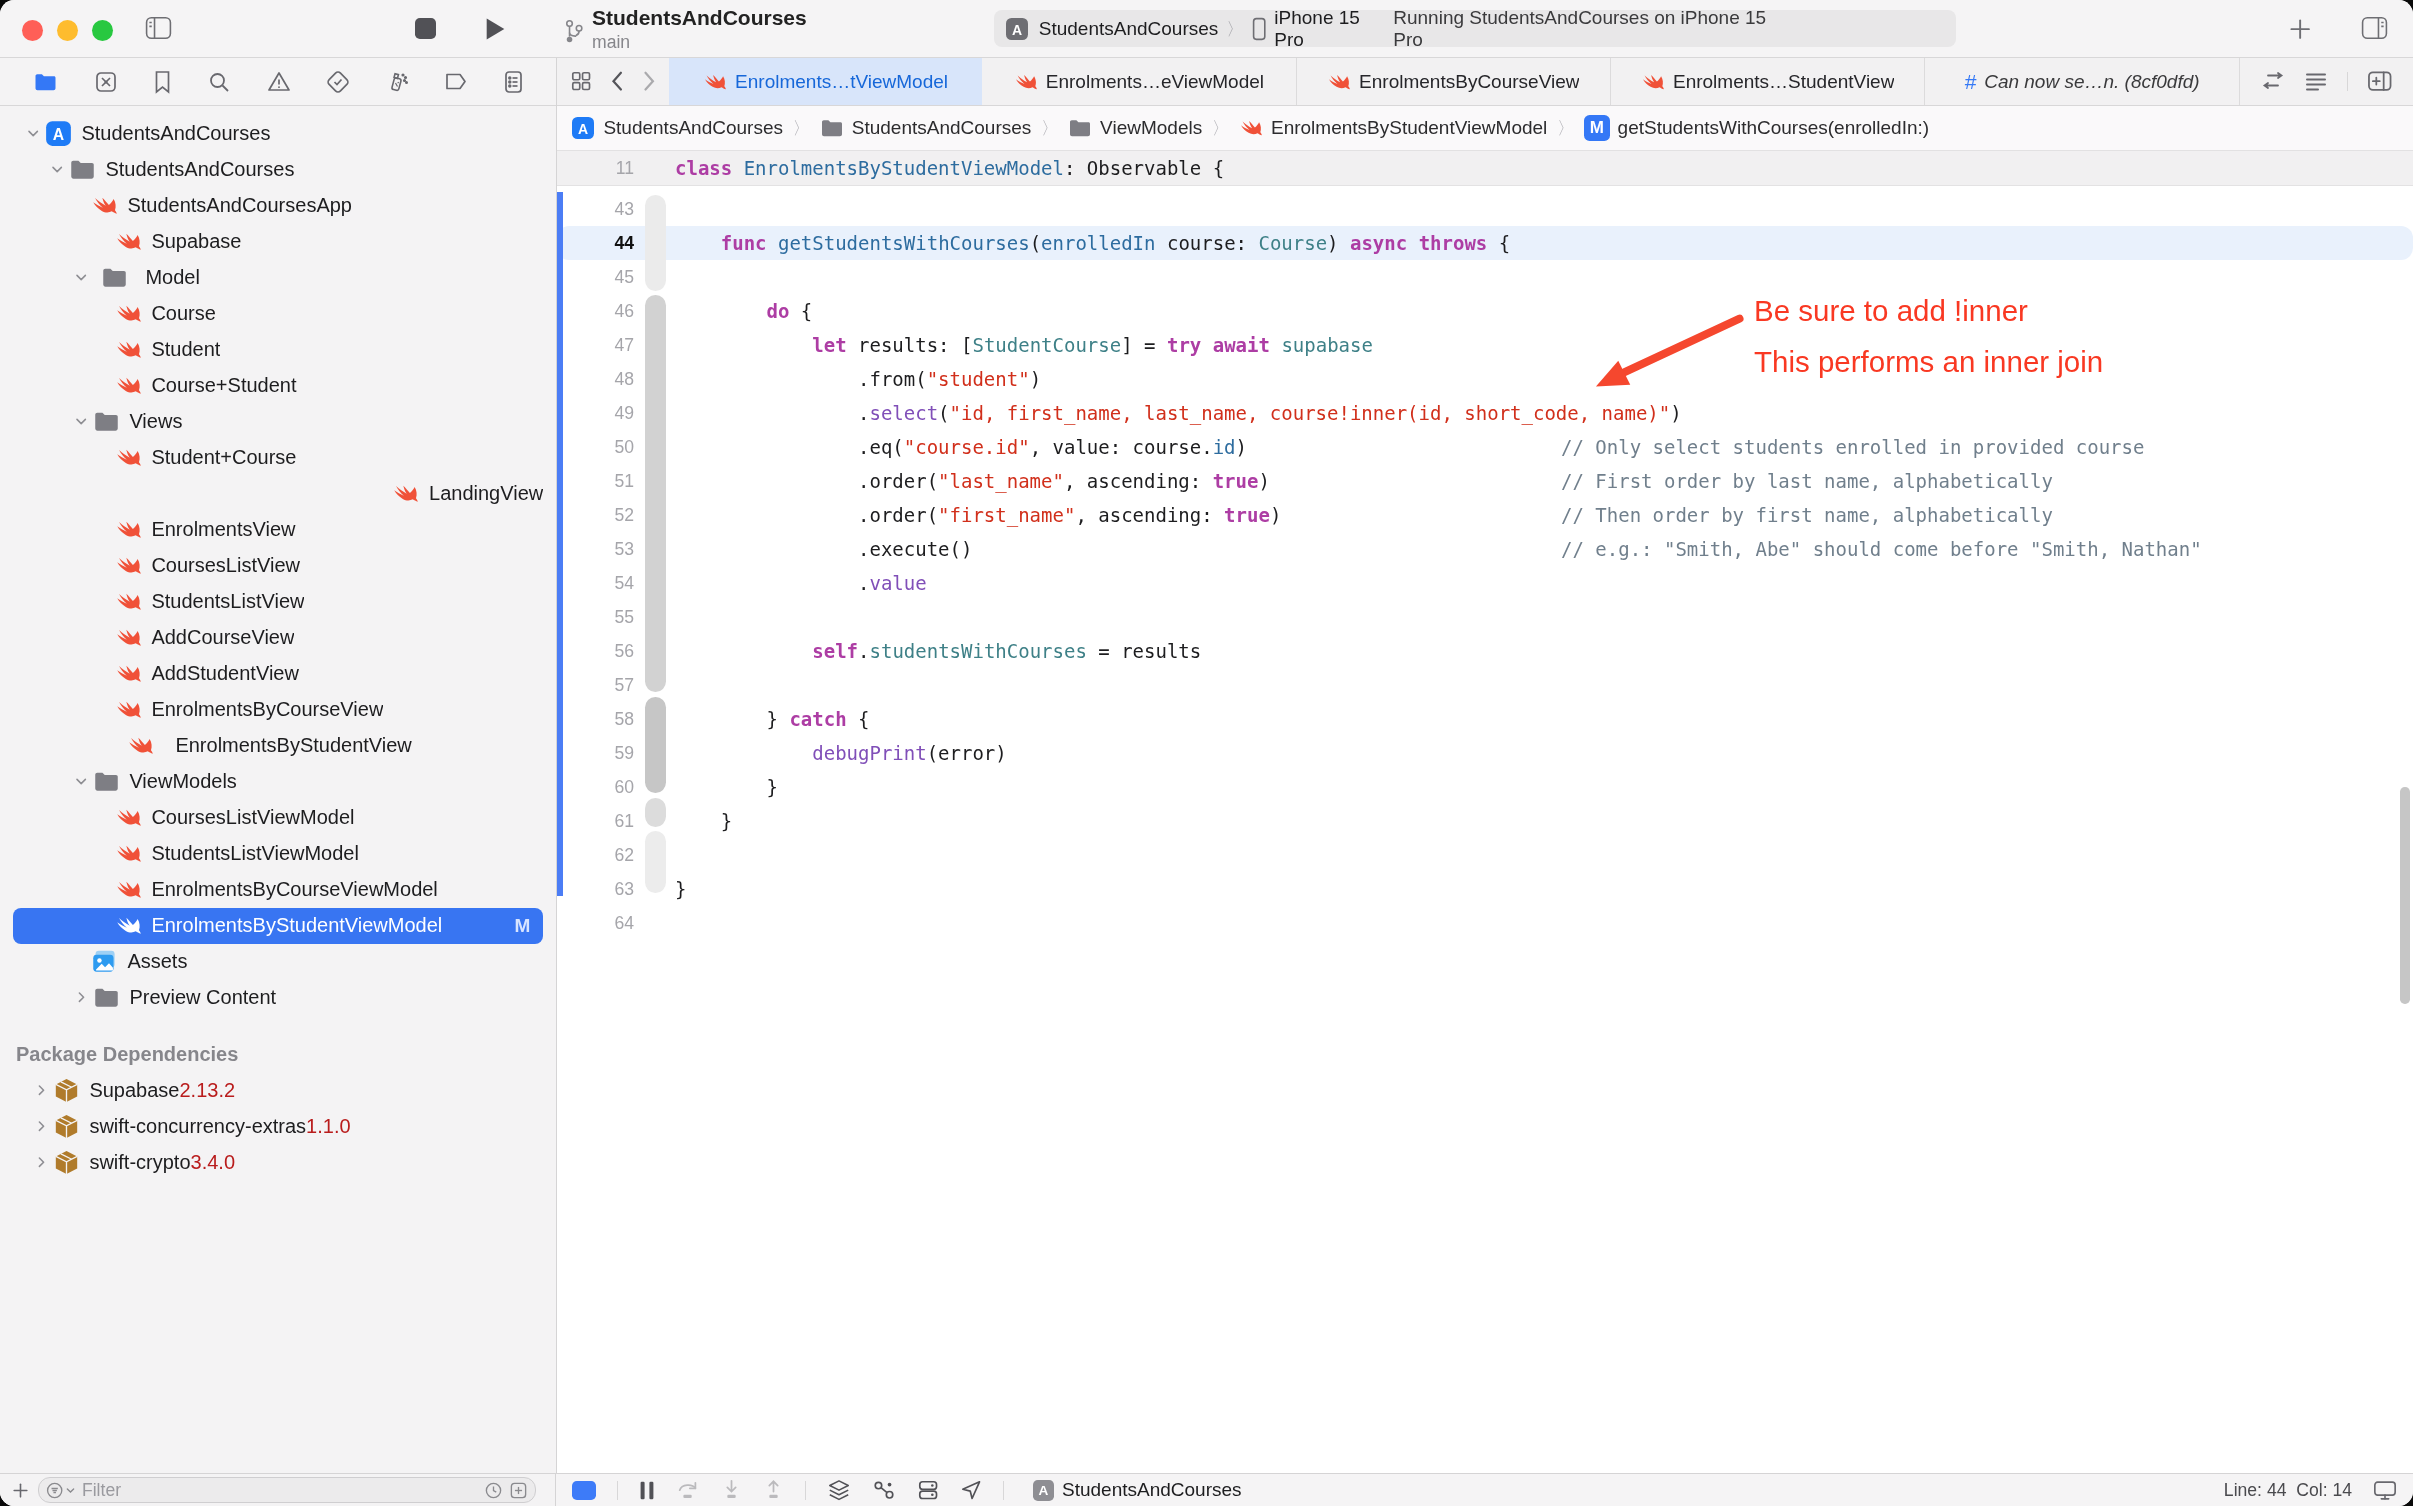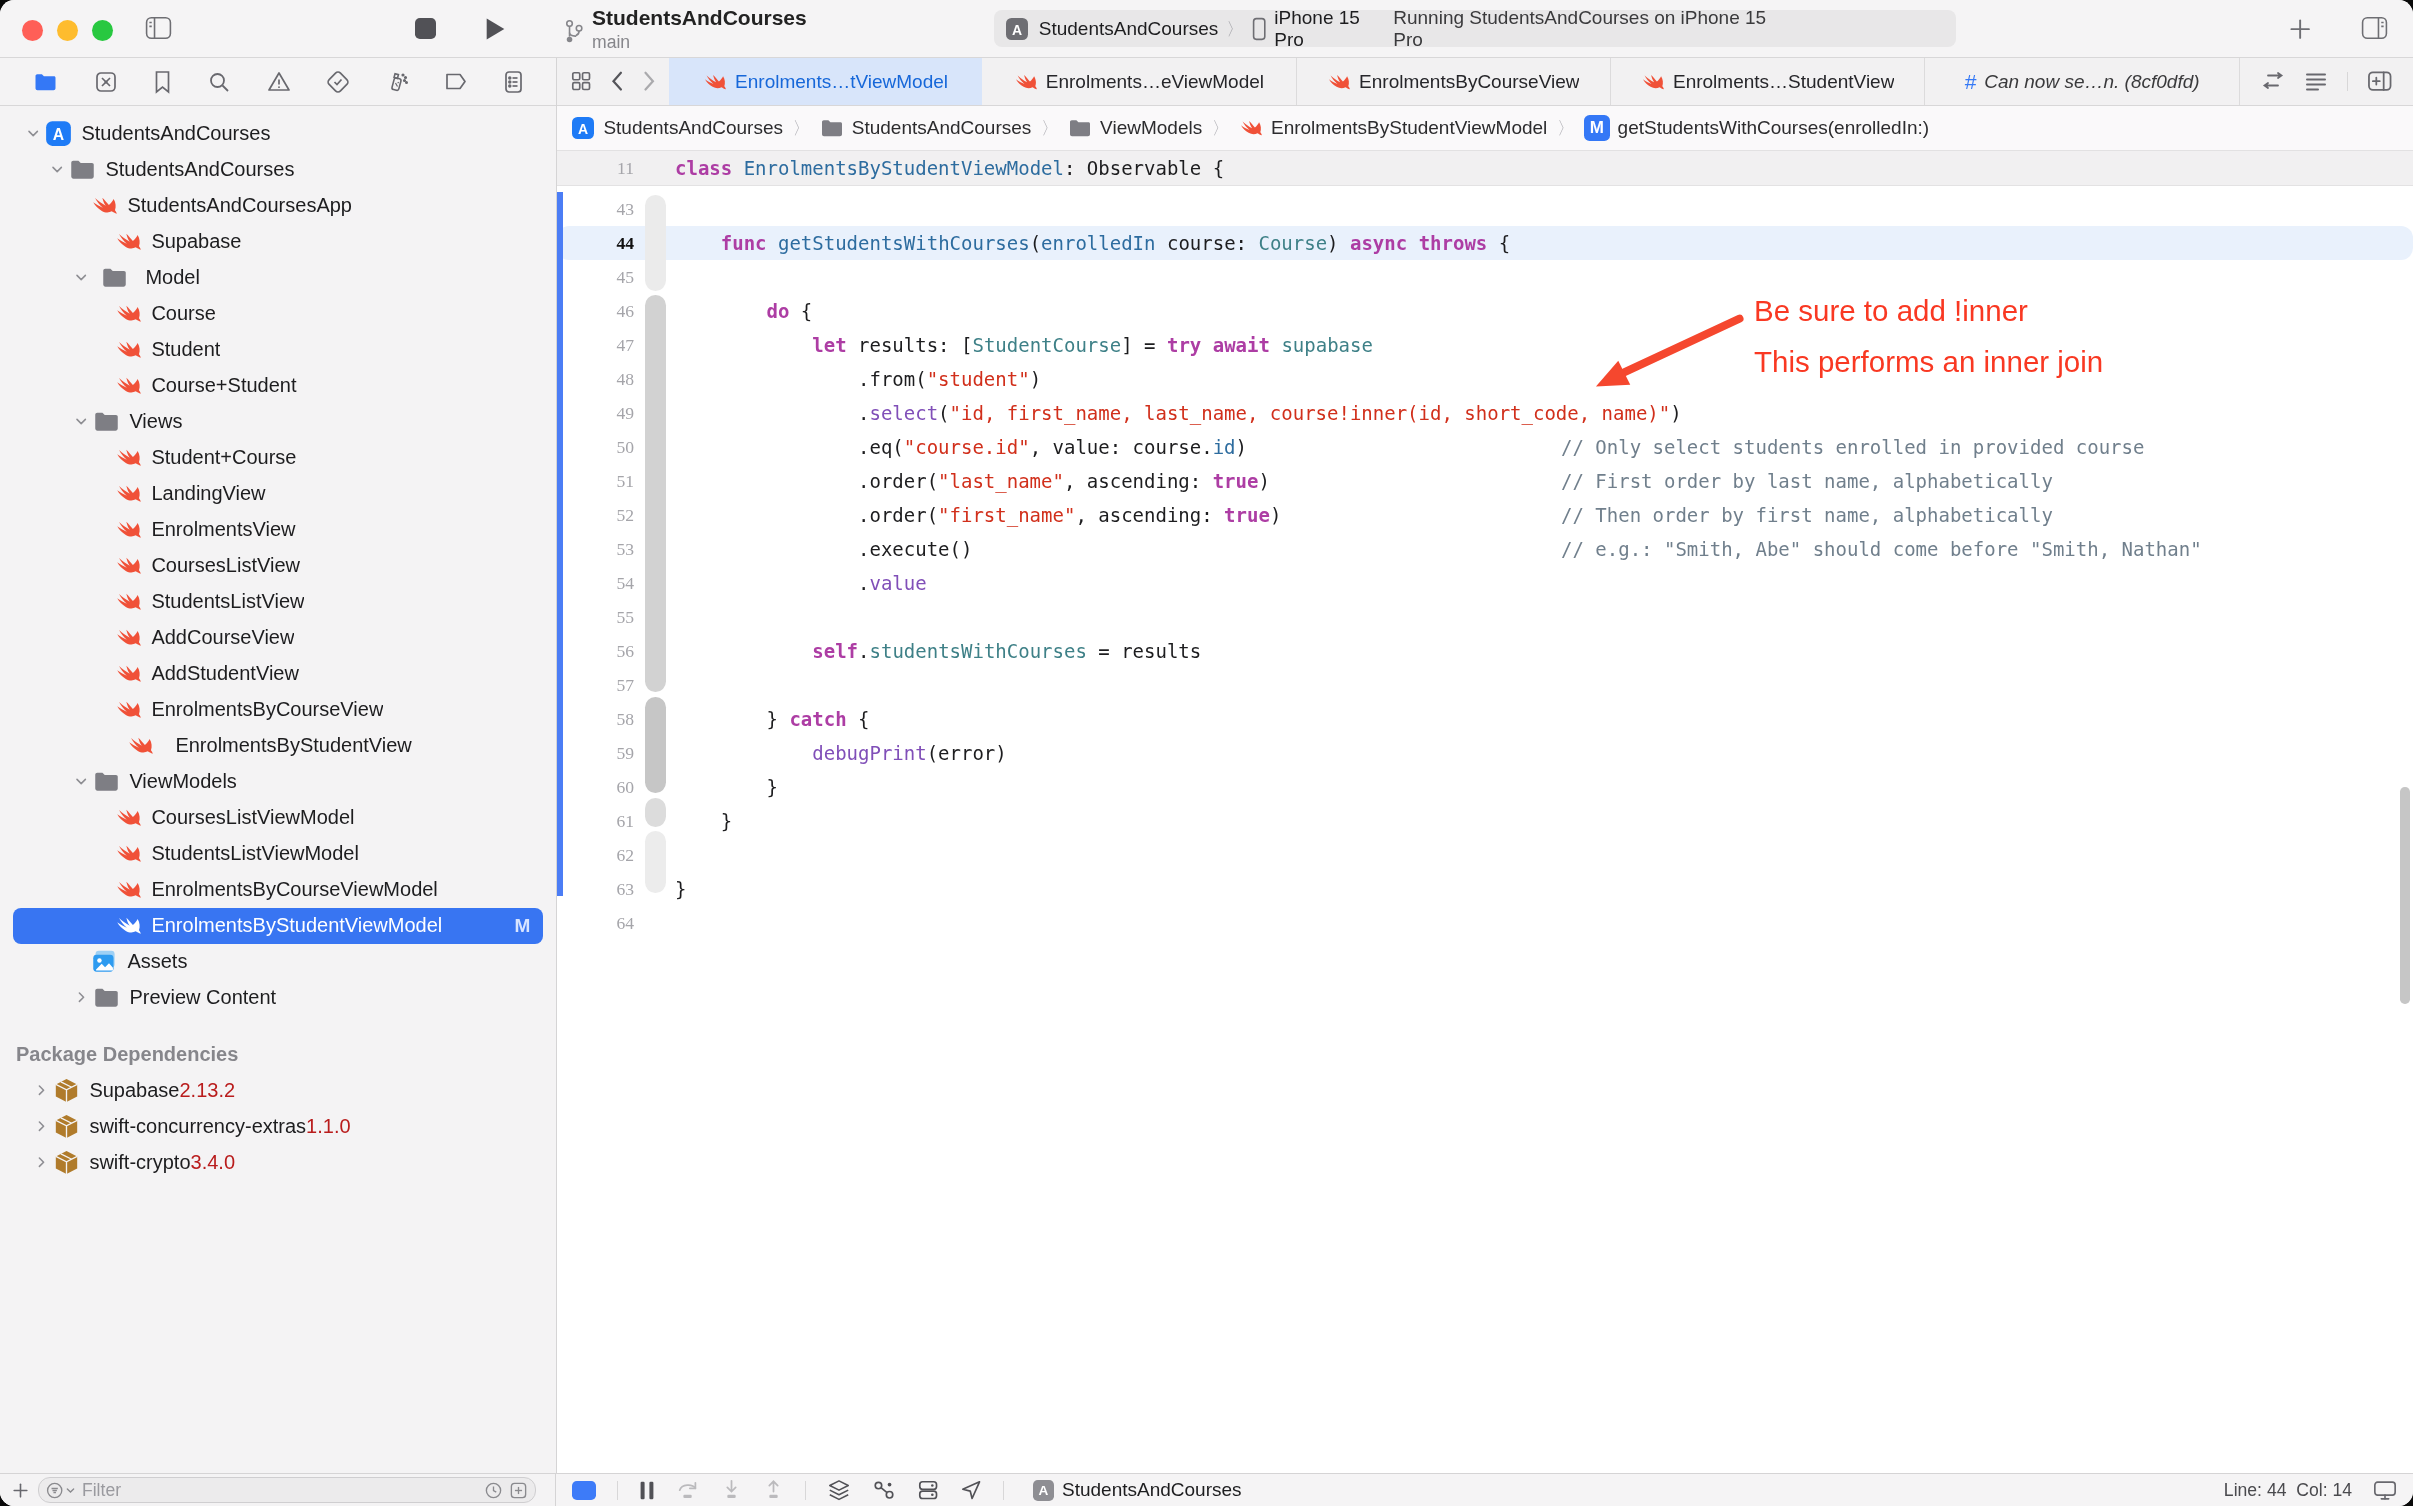--- a/index.html
+++ b/index.html
@@ -50,21 +50,21 @@
   .jb-item{display:flex;align-items:center;gap:8px;white-space:nowrap;}
   .jb-item .ji{width:24px;height:24px;}
   .jb-sep{color:#B4B4B9;margin:0 9.6px;font-size:17.6px;}
   .mbadge{width:25.5px;height:25.5px;border-radius:5.6px;background:#3478F6;color:#fff;font-size:17px;font-weight:bold;display:flex;align-items:center;justify-content:center;}
   .editor{position:absolute;top:93px;left:0;right:0;bottom:0;background:#fff;overflow:hidden;font-family:"DejaVu Sans Mono",monospace;}
   .sticky{height:34px;background:#F1F0F1;border-bottom:0.8px solid #E3E2E3;position:relative;font-size:19px;line-height:34px;}
   .lines{position:relative;margin-top:6.4px;}
   .ribbon{position:absolute;left:0;width:5.6px;background:#4B7DF5;}
   .fold{position:absolute;left:88px;width:21px;border-radius:10.4px;}
   .cl{position:relative;height:34px;line-height:34px;font-size:19px;white-space:pre;}
-  .cl .num, .sticky .num{position:absolute;left:0;width:77px;text-align:right;color:#A5A5AA;font-size:17.6px;font-family:Liberation Serif, serif;}
+  .cl .num, .sticky .num{position:absolute;left:0;width:77px;text-align:right;color:#A5A5AA;font-size:17.6px;font-family:Liberation Sans, sans-serif;}
   .cl .code, .sticky .code{position:absolute;left:118px;white-space:pre;}
   .cl.hl{background:#E9F1FC;border-radius:12px;}
   .cl.hl .num{color:#111;font-weight:bold;}
   .cl .cmt{position:absolute;left:1004px;color:#707F8C;white-space:pre;}
   .tk-k{color:#AD3DA4;font-weight:bold}
   .tk-d{color:#2D6C9F}
   .tk-t{color:#3E8087}
   .tk-s{color:#D12F1B}
   .tk-m{color:#804FB8}
   .tk-p{color:#1d1d1f}
@@ -356,21 +356,21 @@
         </div>
         <div class="row" style="padding-left: 78px;">
           <span class="disc "></span>
           <span class="ic">
             <svg class="ic-swift" width="27" height="27" viewBox="0 0 24 24">
               <use href="#sym-swift"></use>
             </svg>
           </span>
           <span class="lbl">Student+Course</span>
         </div>
-        <div class="row" style="padding-left: 78px;">
+        <div class="row" style="padding-left: 78px; justify-content: flex-end;">
           <span class="disc "></span>
           <span class="ic">
             <svg class="ic-swift" width="27" height="27" viewBox="0 0 24 24">
               <use href="#sym-swift"></use>
             </svg>
           </span>
           <span class="lbl">LandingView</span>
         </div>
         <div class="row" style="padding-left: 78px;">
           <span class="disc "></span>

